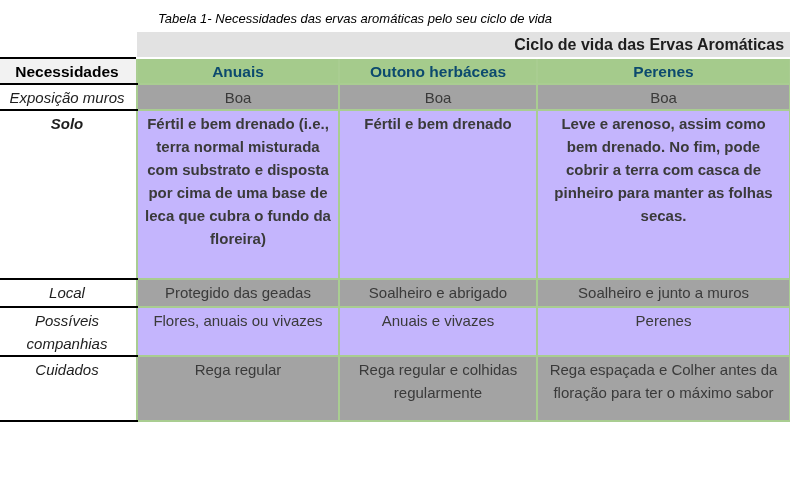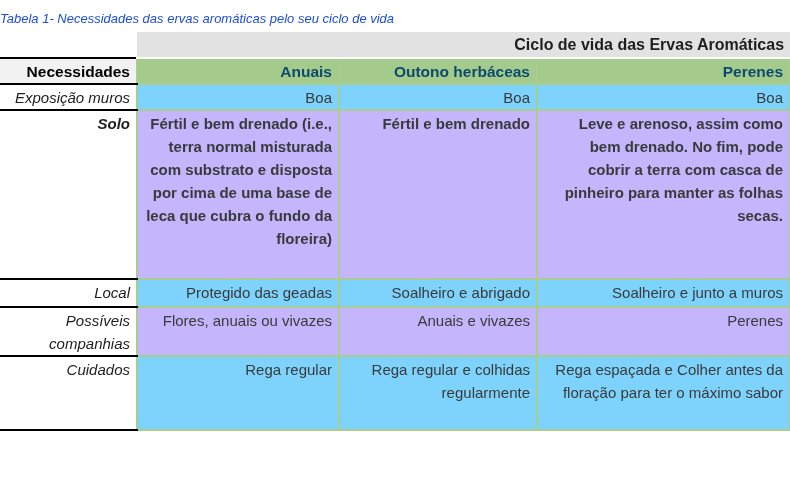--- a/index.html
+++ b/index.html
@@ -8,41 +8,41 @@
     width:790px;height:498px;
     background:#ffffff;
     font-family:"Liberation Sans", sans-serif;
     color:#3a3a3a;
     overflow:hidden;
   }
   .caption{
     box-sizing:border-box;
     width:100%;
     padding:11px 80px 6px 0;
-    text-align:left;
+    text-align:center;
     font-style:italic;
     font-size:13px;
-    color:#1d4ed8;
+    color:#000000;
   }
   table.herbs{
     border-collapse:collapse;
     table-layout:fixed;
     width:790px;
   }
   col.c0{width:137px;}
   col.c1{width:202px;}
   col.c2{width:198px;}
   col.c3{width:253px;}
   td,th{
     vertical-align:top;
     padding:1px 6px 0 6px;
     font-size:15px;
     line-height:23px;
     font-weight:normal;
-    text-align:right;
+    text-align:center;
     overflow:hidden;
     box-sizing:border-box;
   }
   
   td.blank{background:#ffffff;border:none;}
   td.group{
     background:#E2E2E2;
     border-bottom:2px solid #ffffff;
     text-align:right;
     font-weight:bold;
@@ -70,29 +70,29 @@
   
   td.need{
     background:#ffffff;
     border-bottom:2px solid #000000;
     font-style:italic;
     color:#1e1e1e;
     padding-left:4px;
   }
   
   td.cell{border:2px solid #A9CD91;}
-  tr.row-white td.cell{background:#7dd3fc;}
+  tr.row-white td.cell{background:#a3a3a3;}
   tr.row-green td.cell{background:#c4b5fd;}
   
   tr.h-hdr   > *{height:26px;}
   tr.h-expo  > *{height:24px;}
   tr.h-solo  > *{height:169px;font-weight:bold;}
   tr.h-local > *{height:28px;}
   tr.h-comp  > *{height:49px;}
-  tr.h-cuid  > *{height:74px;}
+  tr.h-cuid  > *{height:65px;}
   tr.h-podas > *{height:54px;}
 </style>
 </head>
 <body>
 
 <div class="page">
 
   <div class="caption">Tabela 1- Necessidades das ervas aromáticas pelo seu ciclo de vida</div>
 
   <table class="herbs">

